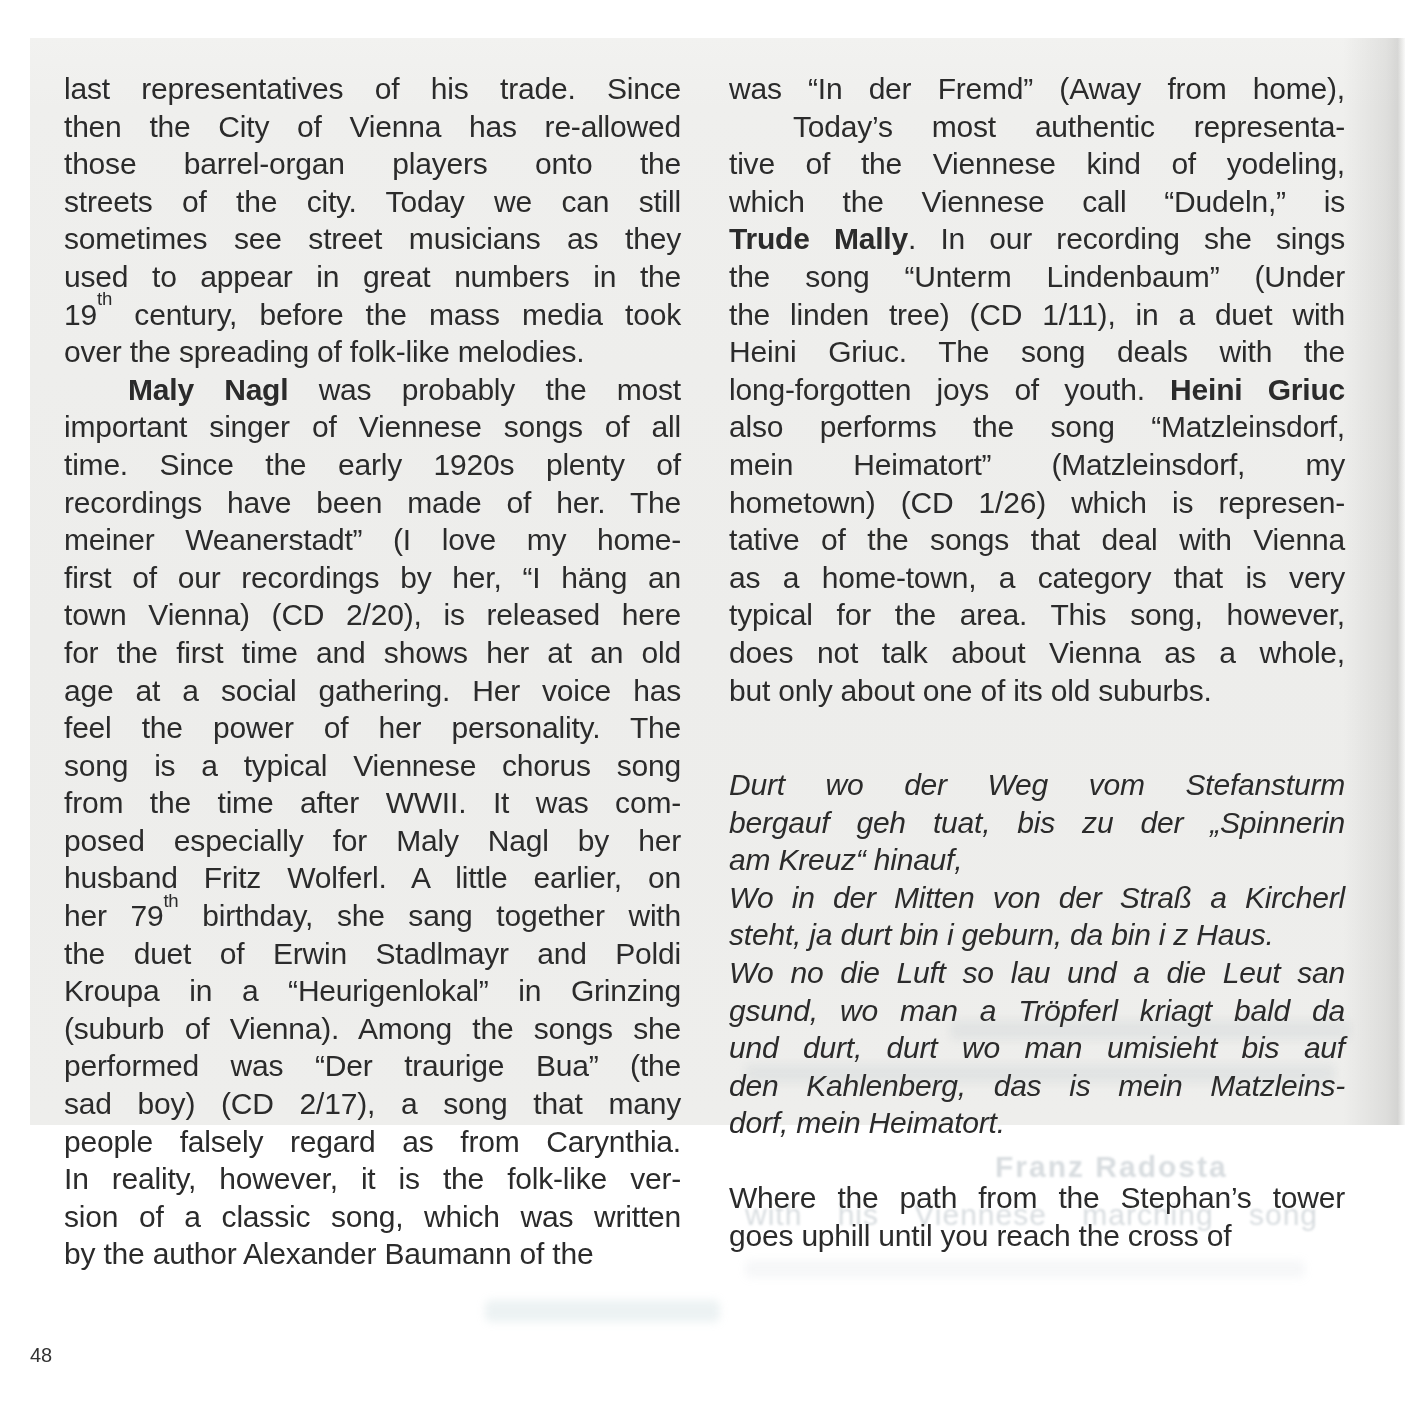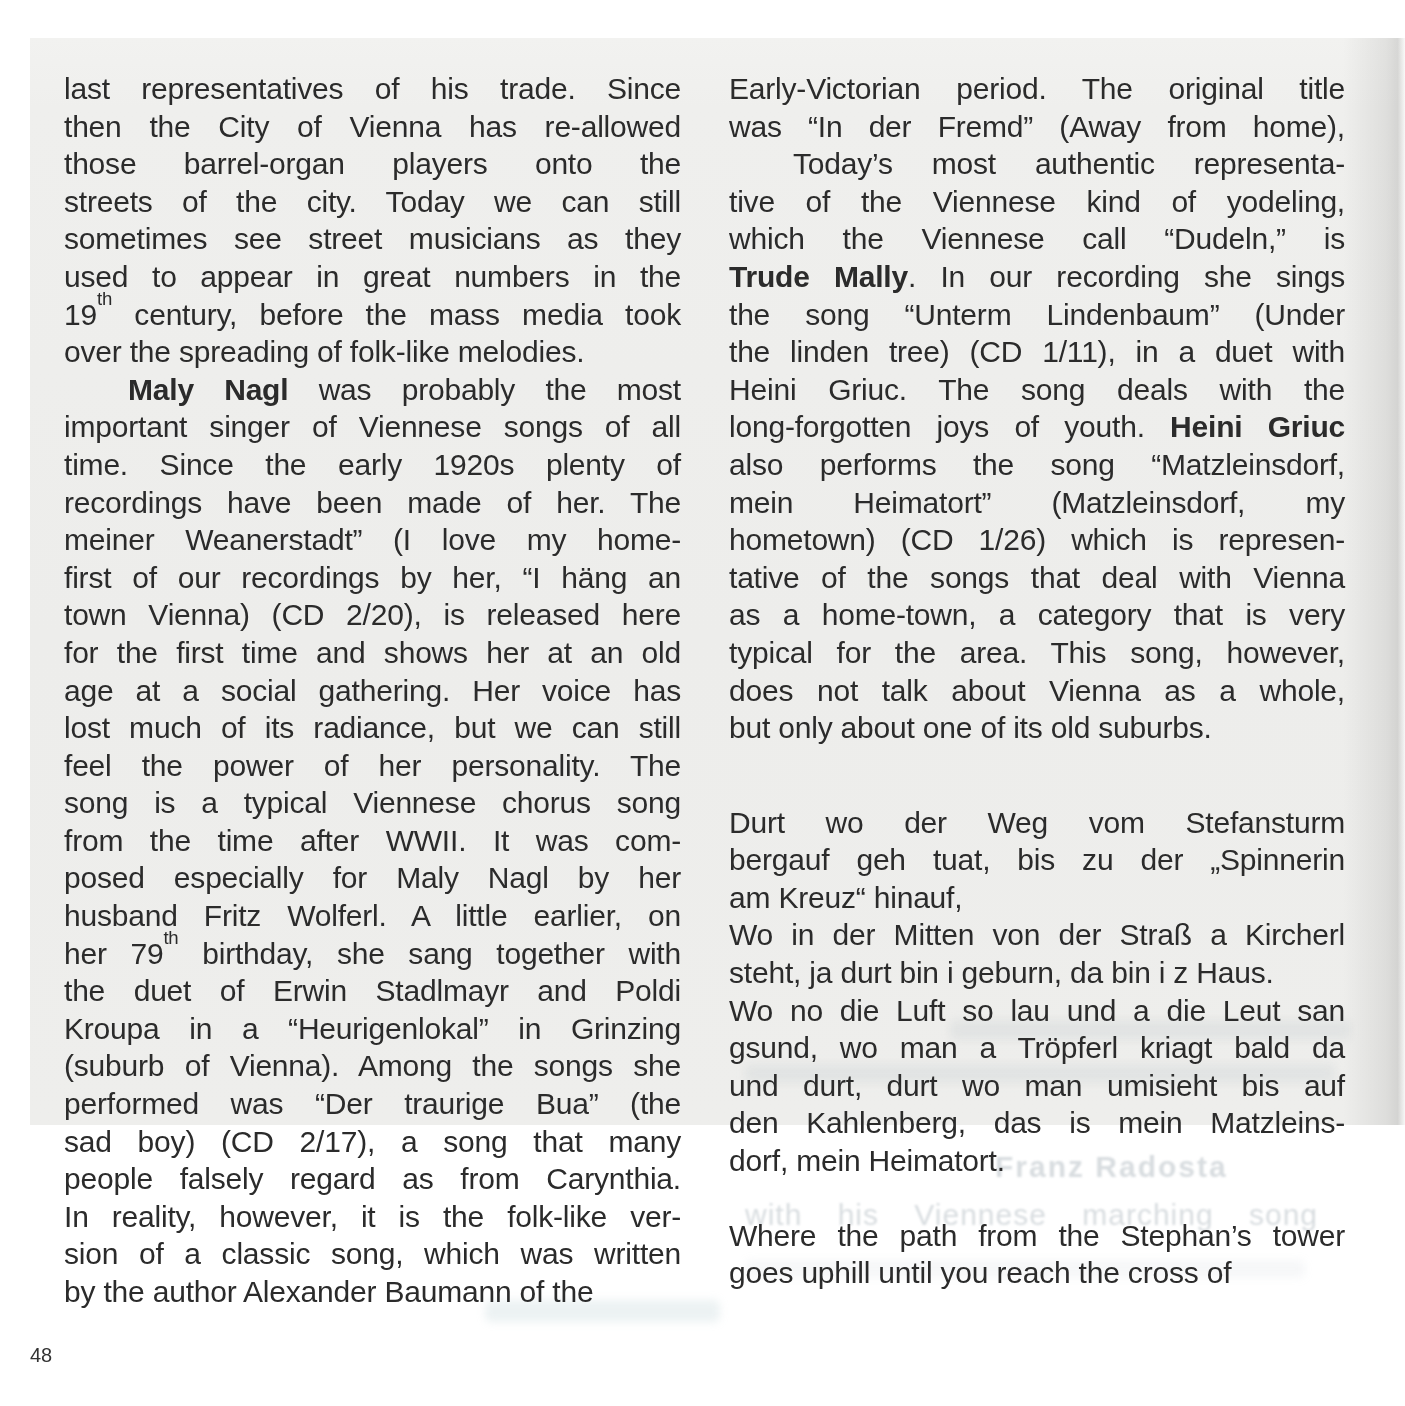--- a/index.html
+++ b/index.html
@@ -11,21 +11,21 @@
          background:linear-gradient(to right,rgba(0,0,0,0) 0%,rgba(0,0,0,0.07) 70%,rgba(0,0,0,0.11) 88%,rgba(255,255,255,0.55) 100%);}
   .col{position:absolute;color:#2b2b2b;}
   .col.left{left:34px;top:32px;width:617px;}
   .col.right{left:699px;top:32px;width:616px;}
   .line{font-size:30px;line-height:37.6px;height:37.6px;letter-spacing:-0.2px;
         text-align:justify;text-align-last:left;white-space:nowrap;}
   .line.j{text-align-last:justify;white-space:normal;}
   .line.indent{padding-left:64px;}
   .line .b{font-weight:700;}
   .line sup{font-size:0.62em;line-height:0;position:relative;top:-0.45em;}
-  .group.poem .line{}
+  .group.poem .line{font-style:italic;}
   .group.gap57{margin-top:57px;}
   .group.gap37{margin-top:37px;}
   .pagenum{position:absolute;left:0;right:0;top:1306px;text-align:left;
            font-size:20px;color:#333;}
   .ghost{position:absolute;color:#a9b3ba;opacity:0.45;filter:blur(1.1px);
          font-size:30px;pointer-events:none;}
   .ghost.g1{left:965px;top:1112px;font-weight:700;letter-spacing:2px;}
   .ghost.g2{left:715px;top:1160px;word-spacing:26px;letter-spacing:1px;}
   .smudge{position:absolute;background:rgba(168,178,188,0.16);filter:blur(4px);
           pointer-events:none;border-radius:6px;}
@@ -58,41 +58,39 @@
         <div class="line"><span>over the spreading of folk-like melodies.</span></div>
         <div class="line j indent"><span class="b">Maly Nagl</span><span> was probably the most</span></div>
         <div class="line j"><span>important singer of Viennese songs of all</span></div>
         <div class="line j"><span>time. Since the early 1920s plenty of</span></div>
         <div class="line j"><span>recordings have been made of her. The</span></div>
         <div class="line j"><span>meiner Weanerstadt” (I love my home-</span></div>
         <div class="line j"><span>first of our recordings by her, “I häng an</span></div>
         <div class="line j"><span>town Vienna) (CD 2/20), is released here</span></div>
         <div class="line j"><span>for the first time and shows her at an old</span></div>
         <div class="line j"><span>age at a social gathering. Her voice has</span></div>
-        <div class="line j"><span>lost much of its radiance, but we can still</span></div>
         <div class="line j"><span>feel the power of her personality. The</span></div>
         <div class="line j"><span>song is a typical Viennese chorus song</span></div>
         <div class="line j"><span>from the time after WWII. It was com-</span></div>
         <div class="line j"><span>posed especially for Maly Nagl by her</span></div>
         <div class="line j"><span>husband Fritz Wolferl. A little earlier, on</span></div>
         <div class="line j"><span>her 79</span><sup>th</sup><span> birthday, she sang together with</span></div>
         <div class="line j"><span>the duet of Erwin Stadlmayr and Poldi</span></div>
         <div class="line j"><span>Kroupa in a “Heurigenlokal” in Grinzing</span></div>
         <div class="line j"><span>(suburb of Vienna). Among the songs she</span></div>
         <div class="line j"><span>performed was “Der traurige Bua” (the</span></div>
         <div class="line j"><span>sad boy) (CD 2/17), a song that many</span></div>
         <div class="line j"><span>people falsely regard as from Carynthia.</span></div>
         <div class="line j"><span>In reality, however, it is the folk-like ver-</span></div>
         <div class="line j"><span>sion of a classic song, which was written</span></div>
         <div class="line"><span>by the author Alexander Baumann of the</span></div>
       </div>
 
     <div class="col right">
       <div class="group">
-          <div class="line j"><span>Early-Victorian period. The original title</span></div>
           <div class="line j"><span>was “In der Fremd” (Away from home),</span></div>
           <div class="line j indent"><span>Today’s most authentic representa-</span></div>
           <div class="line j"><span>tive of the Viennese kind of yodeling,</span></div>
           <div class="line j"><span>which the Viennese call “Dudeln,” is</span></div>
           <div class="line j"><span class="b">Trude Mally</span><span>. In our recording she sings</span></div>
           <div class="line j"><span>the song “Unterm Lindenbaum” (Under</span></div>
           <div class="line j"><span>the linden tree) (CD 1/11), in a duet with</span></div>
           <div class="line j"><span>Heini Griuc. The song deals with the</span></div>
           <div class="line j"><span>long-forgotten joys of youth. </span><span class="b">Heini Griuc</span></div>
           <div class="line j"><span>also performs the song “Matzleinsdorf,</span></div>

